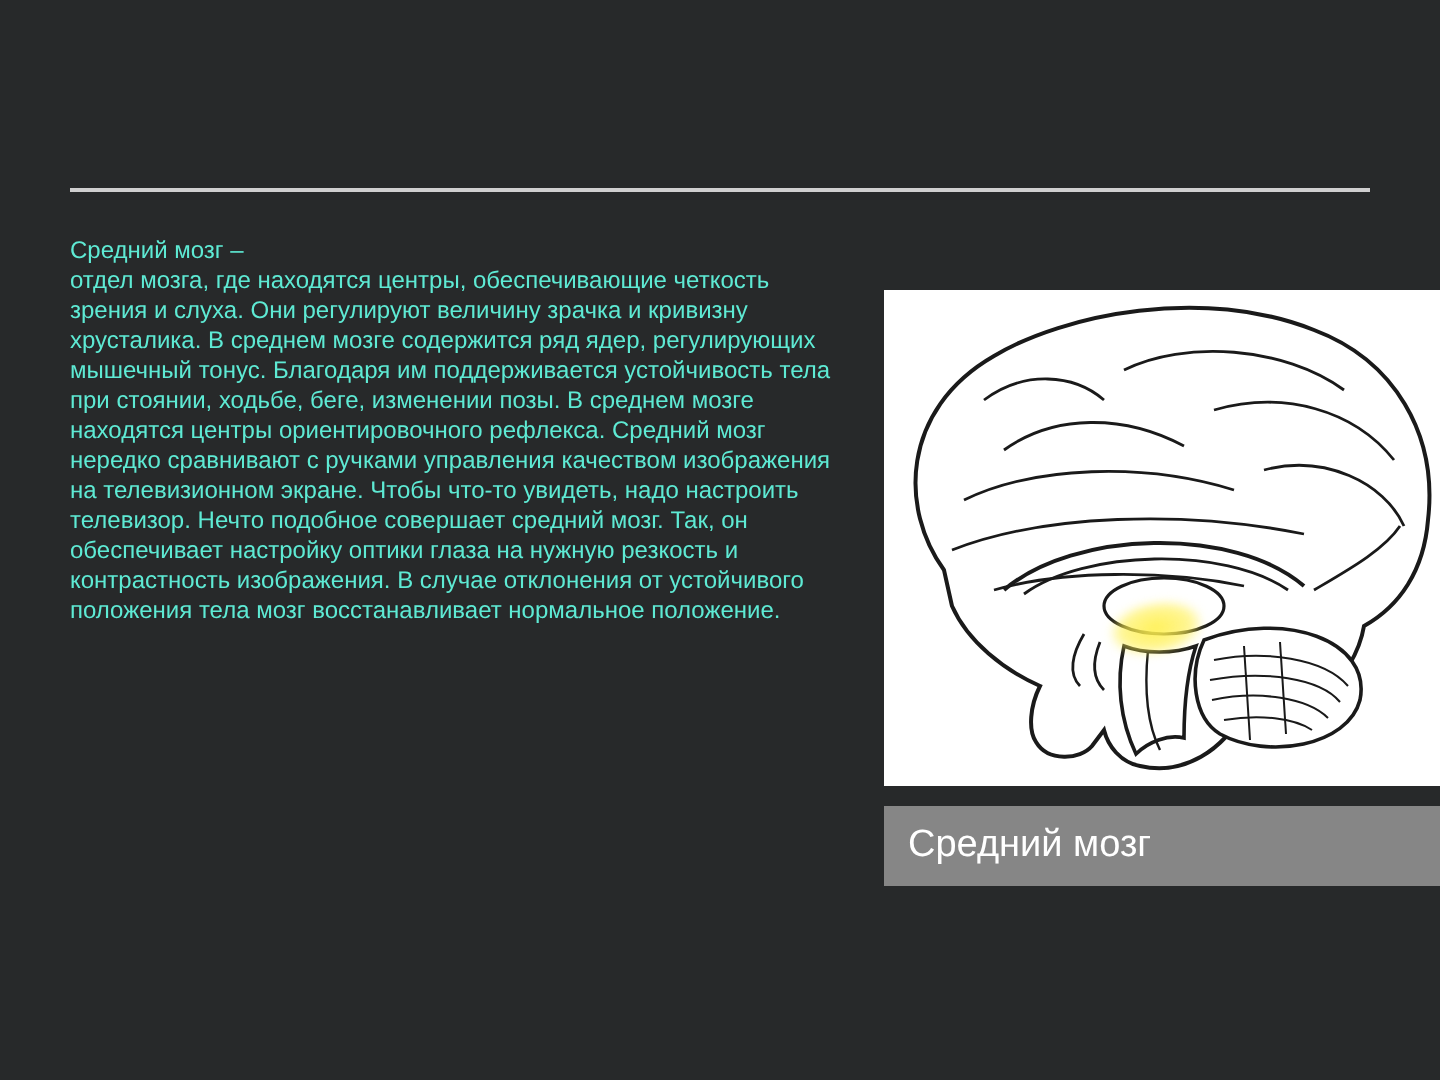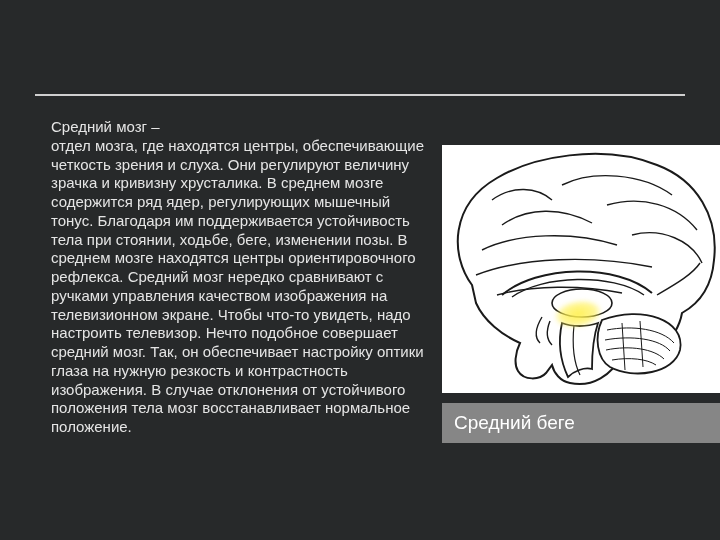--- a/index.html
+++ b/index.html
@@ -30,24 +30,23 @@
     position: absolute;
     left: 35px;
     top: 118px;
     right: 30px;
     bottom: 20px;
     display: flex;
     flex-direction: row;
   }
   .text-col {
     width: 385px;
-    font-size: 15px;
+    font-size: 12px;
     line-height: 1.25;
-    color: #e5e5e5;
-    margin-left: 16px;
+    color: #5eead4;
   }
   .text-col .title {
     display: block;
   }
   .img-col {
     position: absolute;
     left: 407px;
     top: 27px;
     width: 280px;
   }
@@ -145,18 +144,18 @@
           <path d="M 170 215 C 188 212, 205 214, 214 220" fill="none" stroke="#1a1a1a" stroke-width="1"></path>
           <path d="M 180 178 L 183 225" fill="none" stroke="#1a1a1a" stroke-width="1"></path>
           <path d="M 198 176 L 201 222" fill="none" stroke="#1a1a1a" stroke-width="1"></path>
 
           <path d="M 100 172 C 94 182, 92 192, 98 198" fill="none" stroke="#1a1a1a" stroke-width="1.4"></path>
           <path d="M 108 176 C 104 186, 104 194, 110 200" fill="none" stroke="#1a1a1a" stroke-width="1.4"></path>
         </svg>
         <div class="highlight"></div>
       </div>
       <div class="caption-bar">
-        <span>Средний беге</span>
+        <span>Средний мозг</span>
       </div>
     </div>
 
   </div>
 </div>
 
 </body></html>

